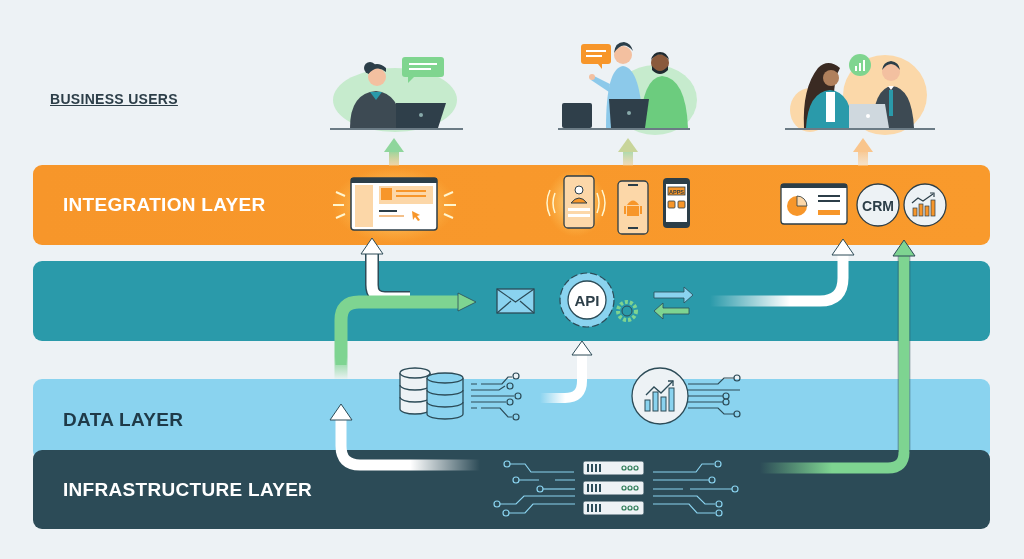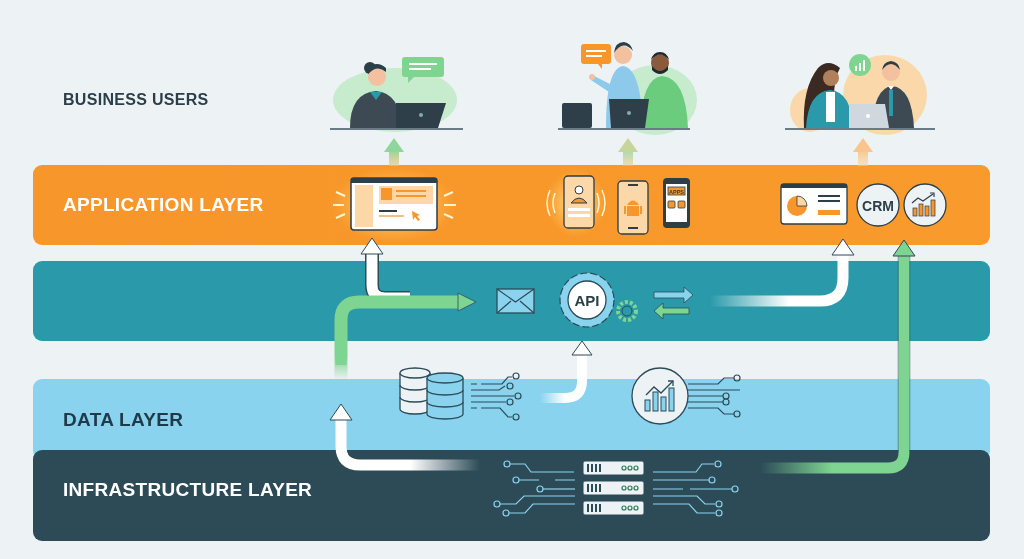--- a/index.html
+++ b/index.html
@@ -2,35 +2,35 @@
 <html><head>
 <meta charset="utf-8">
 <style>
   html,body{margin:0;padding:0;}
   body{width:1024px;height:559px;background:#edf2f5;position:relative;overflow:hidden;font-family:"Liberation Sans","DejaVu Sans",sans-serif;}
   .layer{position:absolute;left:33px;width:957px;border-radius:9px;}
   .layer-label{position:absolute;left:30px;font-weight:bold;font-size:19px;letter-spacing:0.3px;line-height:24px;}
   #app{top:165px;height:80px;background:linear-gradient(90deg,#f7962a,#f99a2c);}
   #mid{top:261px;height:80px;background:#2a9aaa;}
   #data{top:355px;height:81px;background:#8ad3ef;margin-top:24px;}
-  #infra{top:450px;height:91px;background:#2c4b57;}
+  #infra{top:450px;height:79px;background:#2c4b57;}
   #app .layer-label{top:28px;color:#fff;}
   #mid .layer-label{top:16px;color:#fff;}
   #data .layer-label{top:29px;color:#1f3a48;}
   #infra .layer-label{top:28px;color:#fff;}
-  .users-label{position:absolute;left:63px;top:91px;font-weight:bold;font-size:16px;color:#2c3e48;letter-spacing:0.3px;}
+  .users-label{position:absolute;left:50px;top:91px;font-weight:bold;font-size:14px;color:#2c3e48;letter-spacing:0.3px;text-decoration:underline;}
   svg.overlay{position:absolute;left:0;top:0;}
 </style>
 </head>
 <body>
 
 <div class="users-label">BUSINESS USERS</div>
 
 <div class="layer" id="app">
-  <div class="layer-label">APPLICATION LAYER</div>
+  <div class="layer-label">INTEGRATION LAYER</div>
 </div>
 <div class="layer" id="mid">
   <div class="layer-label">
   </div>
 </div>
 <div class="layer" id="data">
   <div class="layer-label">DATA LAYER</div>
 </div>
 <div class="layer" id="infra">
   <div class="layer-label">INFRASTRUCTURE LAYER</div>

